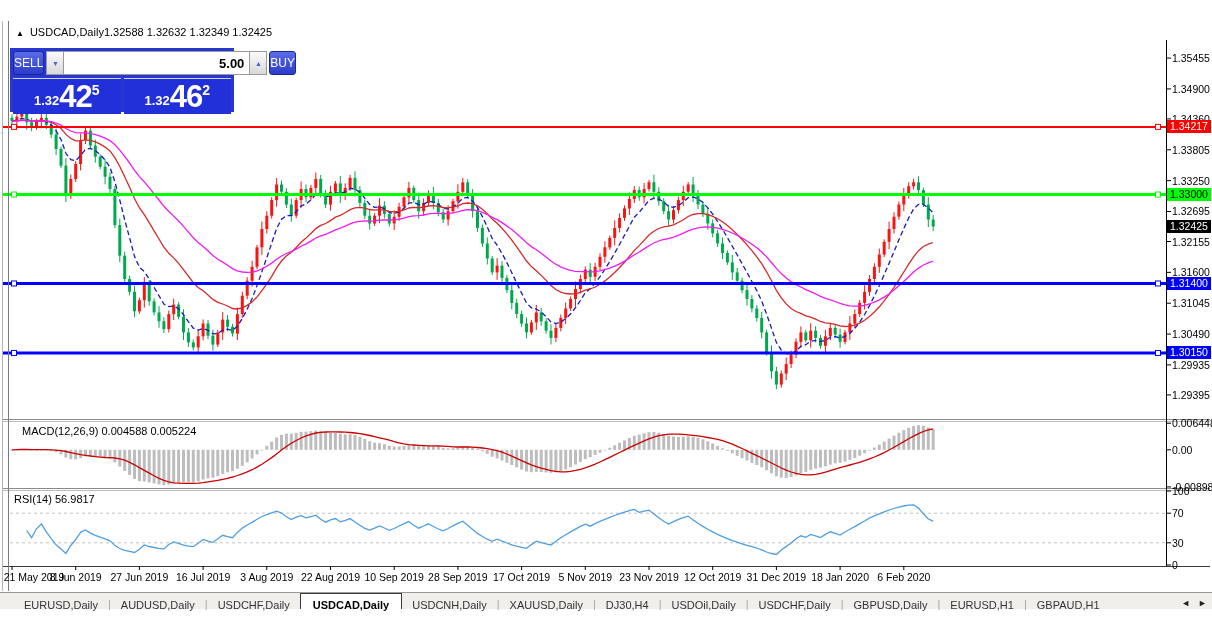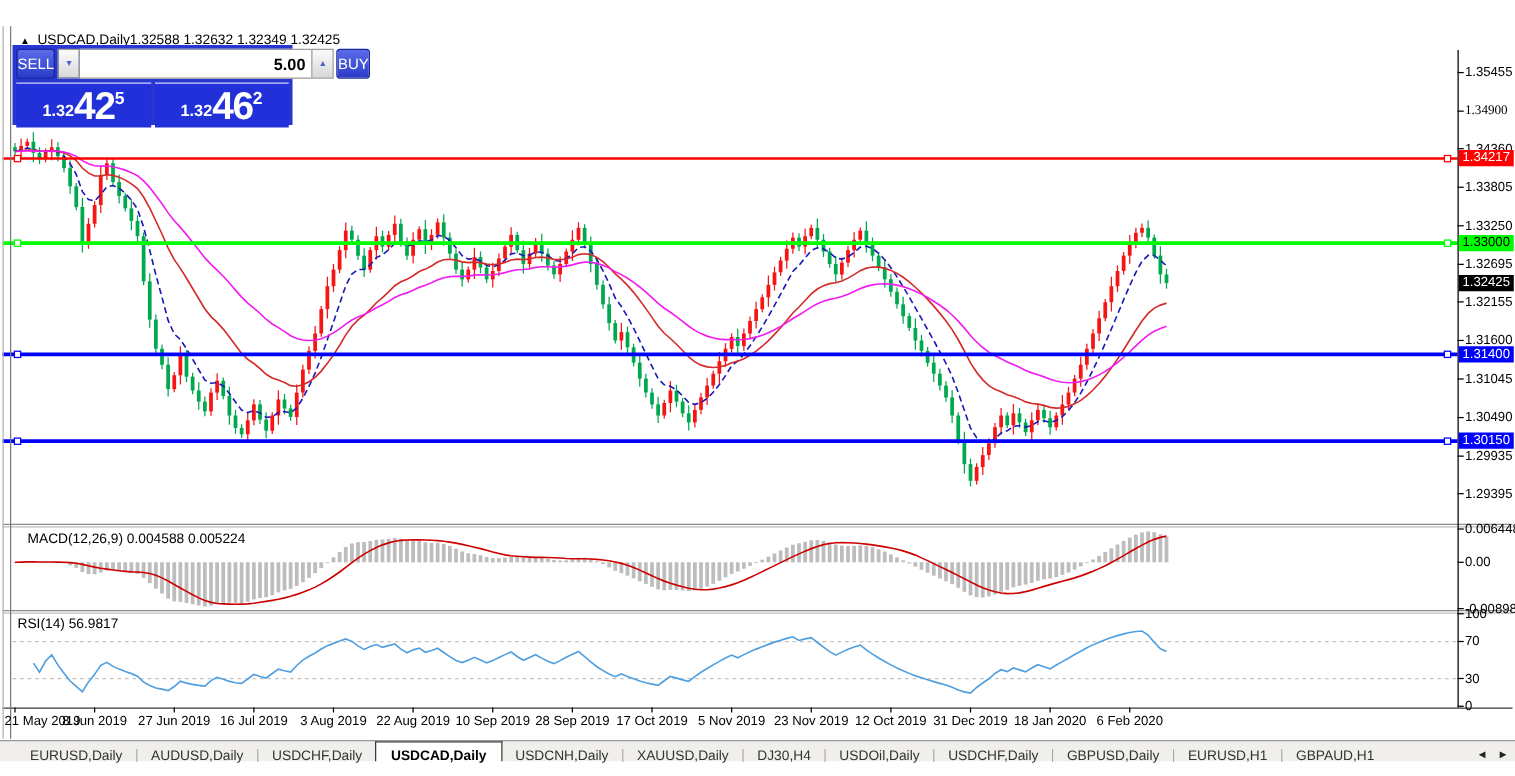--- a/index.html
+++ b/index.html
@@ -10,21 +10,21 @@
            border-bottom:1px solid #8a8a8a;display:flex;align-items:center;font-size:11px;color:#222;box-sizing:border-box;}
   .tf-btn{padding:1px 8px 2px;margin:0 1px;white-space:nowrap;cursor:default;}
   .tf-btn.active{background:#f7f7f7;border:1px solid #7a7a7a;border-radius:2px;padding:0 7px 1px;}
   .tf-btn.focus{background:#ececec;border:1px dotted #9a9a9a;padding:0 7px 1px;}
   .tf-sep{width:1px;height:12px;background:#d8d8d8;margin:0 2px;}
   
   .chart-title{position:absolute;left:16px;top:26px;font-size:11px;color:#000;z-index:3;}
   .chart-title .tri{font-size:8px;margin-right:6px;}
   .chart-title .ohlc{}
   
-  .trade{position:absolute;left:10px;top:36px;width:224px;height:64px;background:#2737d0;
+  .trade{position:absolute;left:10px;top:48px;width:224px;height:64px;background:#2737d0;
          box-sizing:border-box;padding:3px;z-index:3;}
   .trow1{display:flex;height:24px;}
   .tbtn{width:64px;background:linear-gradient(#5a6ce8,#2a3cc8);border:1px solid #18279e;border-radius:3px;
         color:#fff;font-size:12px;display:flex;align-items:center;justify-content:center;box-sizing:border-box;cursor:pointer;}
   .spinner{flex:1;display:flex;margin:0 2px;}
   .spin-btn{width:18px;background:linear-gradient(#fbfbfb,#d8d8d8);border:1px solid #9a9a9a;box-sizing:border-box;
             display:flex;align-items:center;justify-content:center;font-size:7px;color:#4a5fd0;cursor:pointer;}
   .vol{flex:1;border:1px solid #9a9a9a;border-left:none;border-right:none;font-family:"Liberation Sans",sans-serif;
        font-size:13px;font-weight:bold;text-align:right;padding:0 5px;min-width:0;box-sizing:border-box;}
   .trow2{display:flex;height:36px;margin-top:3px;gap:3px;}
@@ -714,21 +714,21 @@
 
   <div class="plabel" style="left:14px;top:425px;padding-left:8px;">
     <span>MACD(12,26,9)</span> <span>0.004588 0.005224</span>
   </div>
   <div class="plabel" style="left:14px;top:493px;">
     <span>RSI(14)</span> <span>56.9817</span>
   </div>
 
   <div id="yticks">
       <span class="ytick" style="top: 52.0662px;">1.35455</span>
-      <span class="ytick" style="top: 82.9176px; font-family: Liberation Serif, serif;">1.34900</span>
+      <span class="ytick" style="top: 82.9176px;">1.34900</span>
       <span class="ytick" style="top: 112.935px;">1.34360</span>
       <span class="ytick" style="top: 143.787px;">1.33805</span>
       <span class="ytick" style="top: 174.638px;">1.33250</span>
       <span class="ytick" style="top: 205.49px;">1.32695</span>
       <span class="ytick" style="top: 235.507px;">1.32155</span>
       <span class="ytick" style="top: 266.359px;">1.31600</span>
       <span class="ytick" style="top: 297.21px;">1.31045</span>
       <span class="ytick" style="top: 328.062px;">1.30490</span>
       <span class="ytick" style="top: 358.913px;">1.29935</span>
       <span class="ytick" style="top: 388.931px;">1.29395</span>

